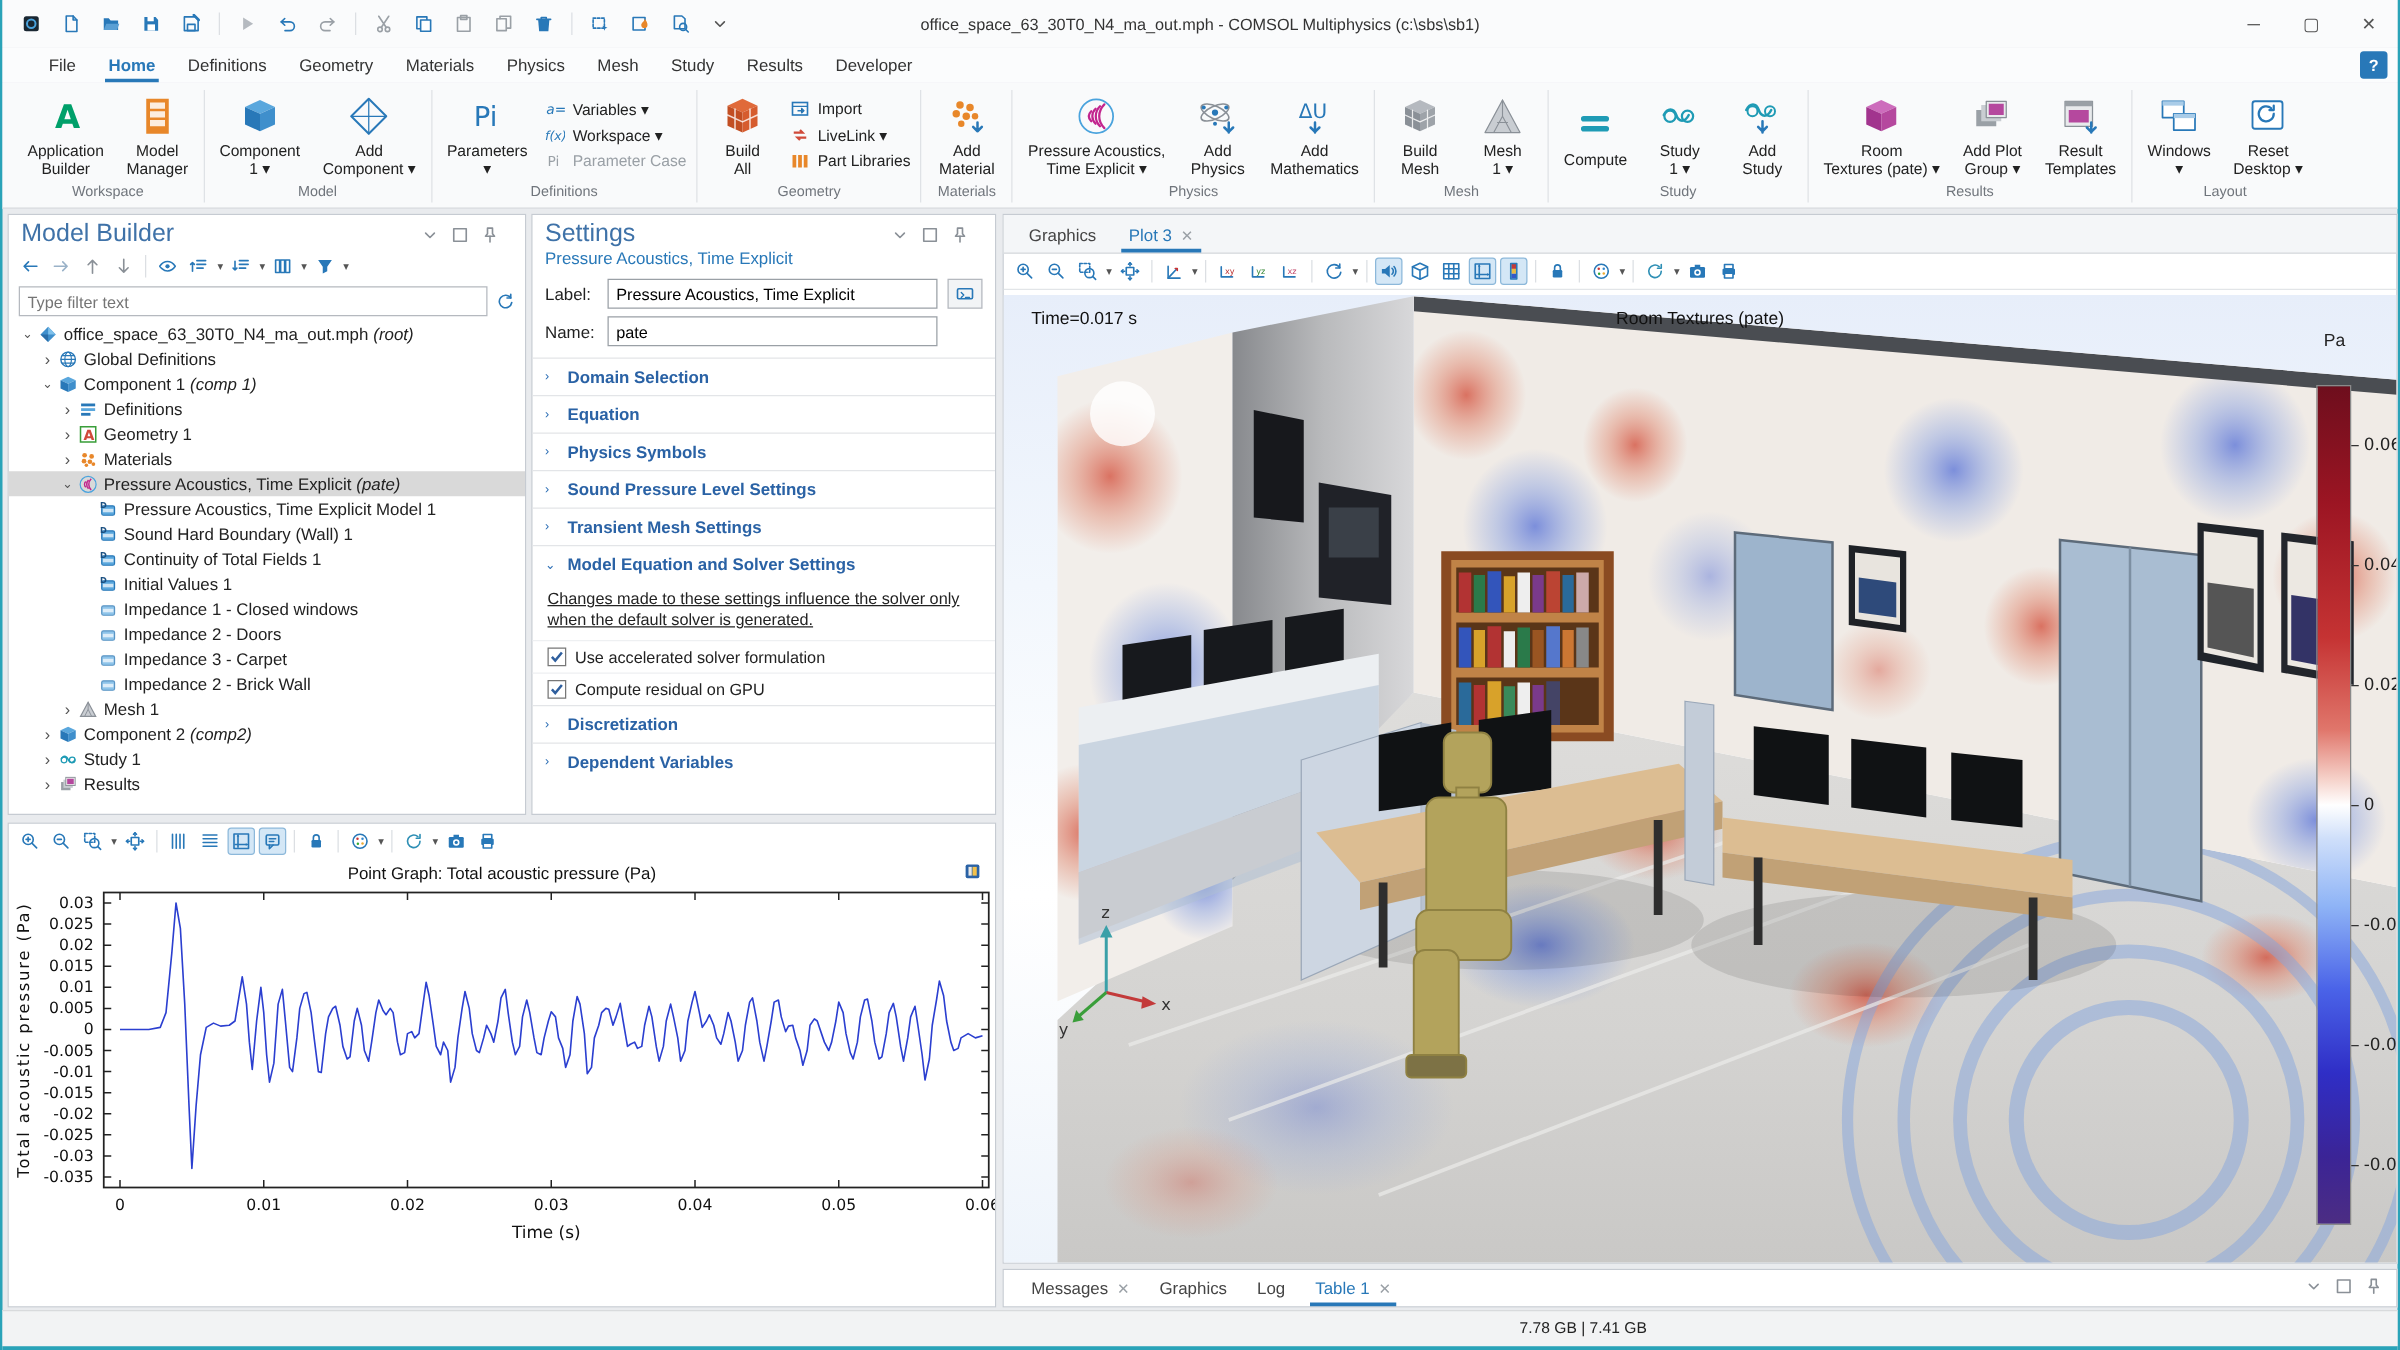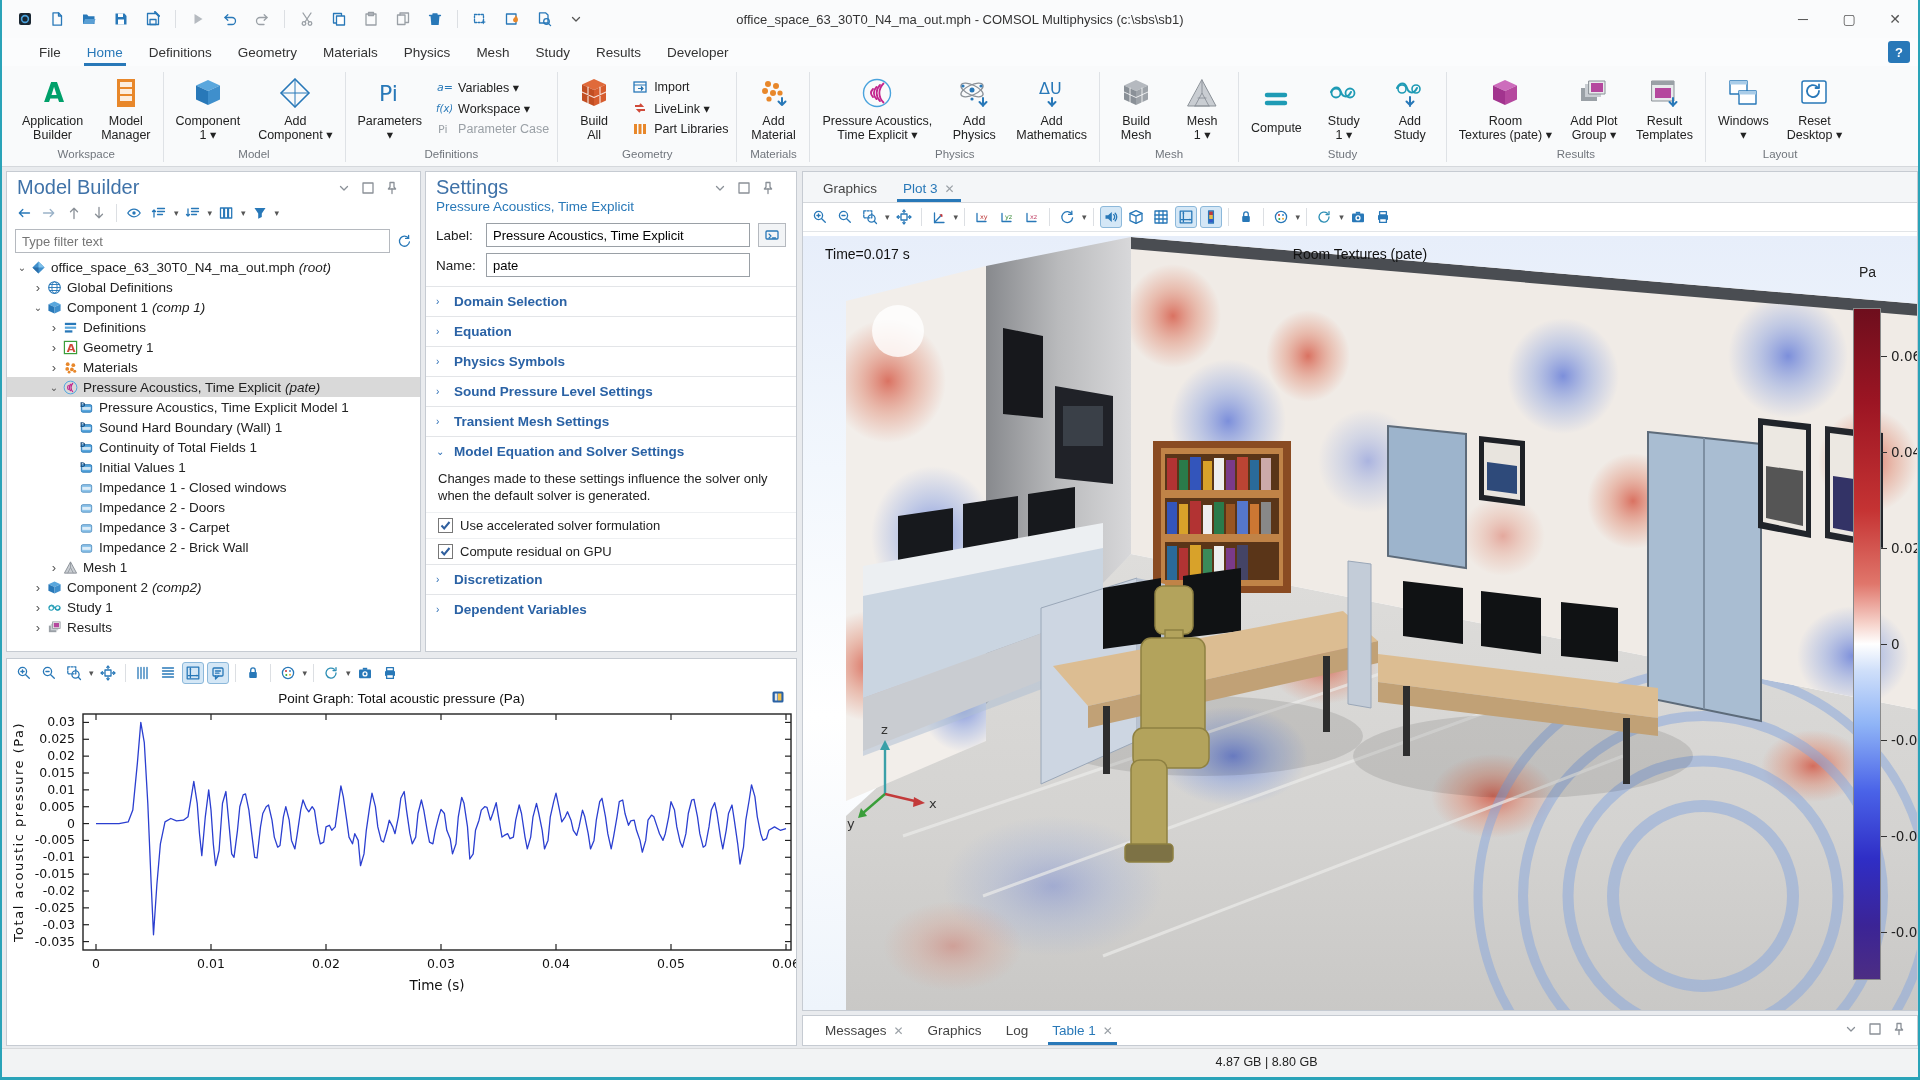--- a/index.html
+++ b/index.html
@@ -17,21 +17,21 @@
   .qa .qbtn { width:26px; height:26px; display:flex; align-items:center; justify-content:center; border-radius:3px; }
   .qa .sep { width:1px; height:18px; background:#dcdfe3; margin:0 3px; }
   .win-title { position:absolute; left:50%; transform:translateX(-50%); font-size:13px; color:#333; white-space:nowrap; }
   .winctl { position:absolute; right:0; top:0; height:38px; display:flex; }
   .winctl div { width:46px; height:38px; display:flex; align-items:center; justify-content:center; color:#555; font-size:14px; }
 
   
   .menubar { position:absolute; left:0; top:38px; width:100%; height:28px; background:#fbfcfd;
     display:flex; align-items:center; gap:0; padding-left:24px; }
   .menu-item { padding:0 13px; height:28px; display:flex; align-items:center; font-size:13.5px; color:#333; position:relative; }
-  .menu-item.active { color:#2878b8; }
+  .menu-item.active { color:#2878b8;font-weight:bold; }
   .menu-item.active::after { content:""; position:absolute; left:10px; right:10px; bottom:0; height:3px; background:#2878b8; }
   .help-btn { position:absolute; right:8px; top:3px; width:22px; height:22px; background:#2878b8; color:#fff;
     border-radius:3px; display:flex; align-items:center; justify-content:center; font-weight:bold; }
 
   
   .ribbon { position:absolute; left:0; top:66px; width:100%; height:101px; background:#f9fafb;
     border-bottom:1px solid #d5d8dc; display:flex; align-items:stretch; padding:2px 4px 0 8px; }
   .rgroup { display:flex; flex-direction:column; padding:0 8px; }
   .rgroup-items { flex:1; display:flex; align-items:center; gap:10px; }
   .rgroup-label { height:18px; text-align:center; font-size:11.5px; color:#70757c; }
@@ -73,21 +73,21 @@
   .fieldrow { display:flex; align-items:center; padding:3px 10px; gap:8px; }
   .fieldrow label { width:42px; font-size:13.5px; }
   .fieldrow input { flex:1; height:24px; border:1px solid #9aa0a6; padding:0 6px; font-size:13px;
     font-family:"Liberation Sans",sans-serif; }
   .fieldrow .minibtn { width:28px; height:24px; border:1px solid #b5b9bf; background:#f2f4f6;
     display:flex; align-items:center; justify-content:center; }
   .sections { margin-top:6px; }
   .sec { border-top:1px solid #e3e5e8; padding:7px 10px; display:flex; align-items:center; gap:8px; }
   .sec .schev { color:#2a6db5; font-size:10px; width:10px; }
   .sec .slabel { color:#2a62a5; font-size:13.5px; font-weight:bold; }
-  .note { padding:4px 12px 8px 12px; font-size:13px; line-height:17px; }
+  .note { padding:4px 12px 8px 12px; font-size:13px; line-height:17px;text-decoration:underline; }
   .cbrow { display:flex; align-items:center; gap:7px; padding:5px 12px; border-top:1px solid #eef0f2; font-size:13px;text-align:right; }
   .cbox { width:15px; height:15px; border:1px solid #777; background:#fff; display:flex; align-items:center; justify-content:center; }
 
   
   #plot2 { left:4px; top:658px; width:791px; height:388px; }
   .chart-title { text-align:center; font-size:13.5px; color:#111; padding-top:4px; position:relative; }
   .chart-title .corner { position:absolute; right:10px; top:2px; }
 
   
   #graphics { left:800px; top:171px; width:1116px; height:840px; padding:0; }
@@ -1697,16 +1697,16 @@
         <span class="icon">
           <svg width="16" height="16" viewBox="0 0 16 16" fill="none" stroke="#2878b8" stroke-width="1.3" stroke-linecap="round" stroke-linejoin="round">
             <path d="M6 2.5h4v4.5l1.6 2H4.4L6 7z" stroke="#8a9097"></path>
             <line x1="8" y1="9" x2="8" y2="13.5" stroke="#8a9097"></line>
           </svg>
         </span>
       </div>
   </div>
 
   <div class="statusbar">
-    <div class="mem">4.87 GB | 8.80 GB</div>
+    <div class="mem">7.78 GB | 7.41 GB</div>
   </div>
   <div class="bottom-edge"></div>
 </div>
 
 </body></html>

